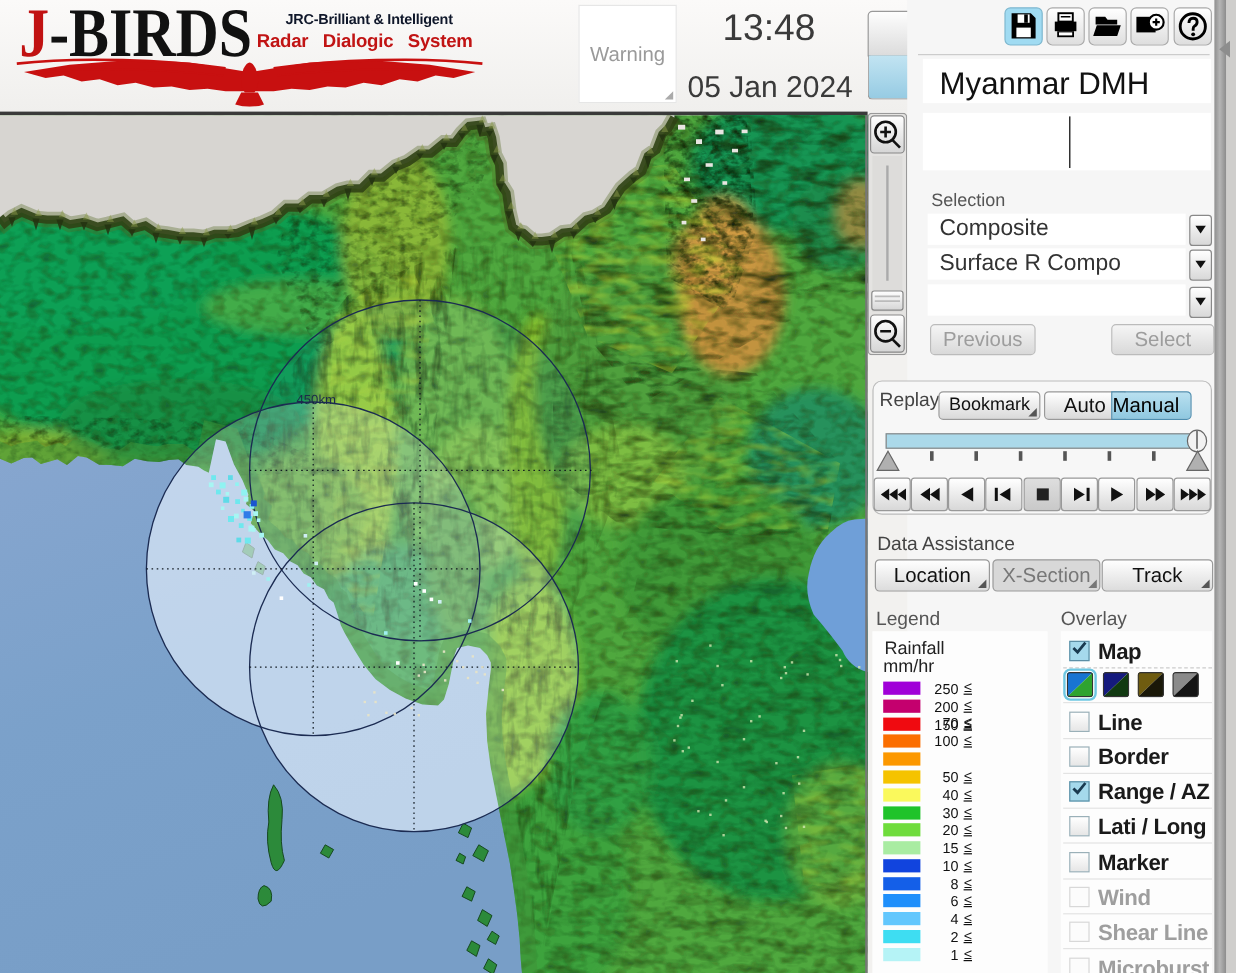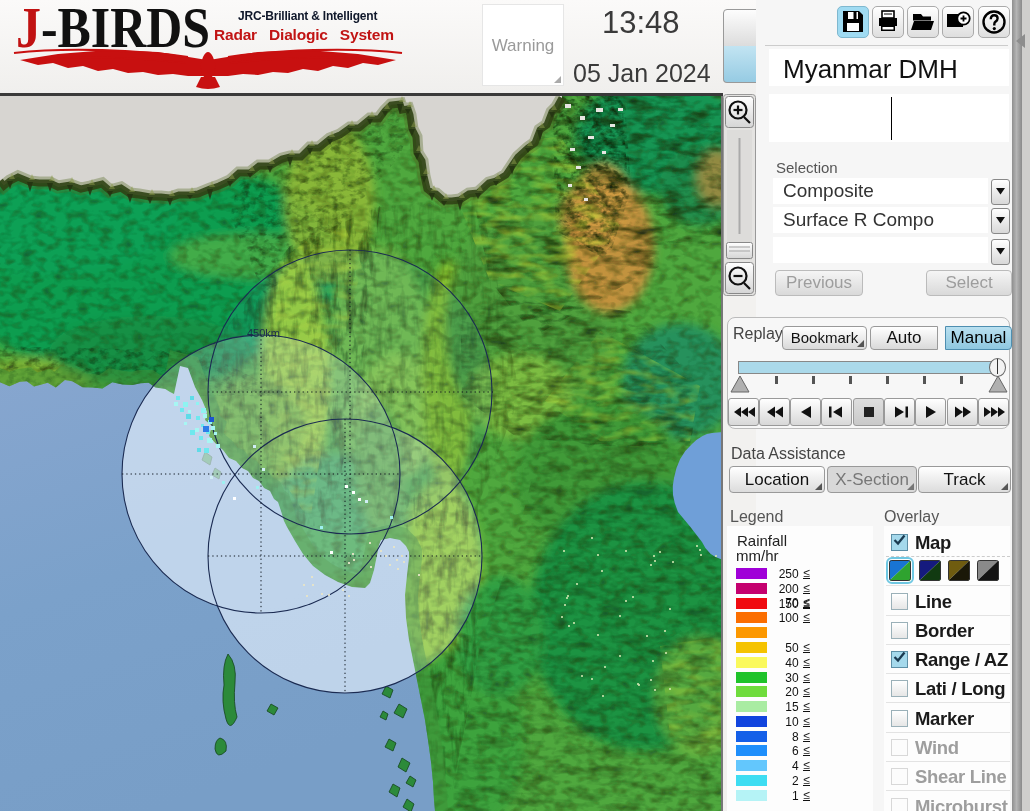--- a/index.html
+++ b/index.html
@@ -29,21 +29,21 @@
 .ddbtn{left:991px;width:17px;height:24px;background:linear-gradient(#fff,#d8d8d8);border:1px solid #888;border-radius:3px;}
 .ddbtn svg{display:block;margin:8px auto 0;}
 #prevbtn,#selbtn{height:24px;background:linear-gradient(#f5f5f5,#d9d9d9);border:1px solid #bbb;border-radius:4px;font-size:17px;color:#9d9d9d;text-align:center;line-height:24px;}
 #prevbtn{left:775px;top:270px;width:86px;}
 #selbtn{left:926px;top:270px;width:84px;}
 #replay{left:727px;top:317px;width:281px;height:110px;background:#f7f7f7;border:1px solid #bbb;border-radius:8px;}
 #replayLbl{left:733px;top:325px;font-size:16px;color:#444;}
 .btn3d{background:linear-gradient(#ffffff,#d9d9d9);border:1px solid #999;border-radius:4px;text-align:center;color:#111;}
 #bookmark{left:782px;top:326px;width:83px;height:22px;font-size:15px;line-height:22px;}
 #autobtn{left:870px;top:326px;width:66px;height:22px;font-size:17px;line-height:22px;border-radius:4px 0 0 4px;}
-#manualbtn{left:945px;top:326px;width:65px;height:22px;font-size:17px;line-height:22px;text-align:center;background:linear-gradient(#b9e0f0,#8fc8e0);border:1px solid #4e8eb0;border-radius:0 4px 4px 0;}
+#manualbtn{left:926px;top:326px;width:65px;height:22px;font-size:17px;line-height:22px;text-align:left;background:linear-gradient(#b9e0f0,#8fc8e0);border:1px solid #4e8eb0;border-radius:0 4px 4px 0;}
 #sliderbar{left:738px;top:361px;width:254px;height:11px;background:#abd9ea;border:1px solid #888;}
 #sliderhandle{left:989px;top:358px;width:15px;height:17px;border:1.5px solid #666;border-radius:50%;background:#f2f2f2;}
 #handleline{left:996.5px;top:359px;width:1.5px;height:15px;background:#333;}
 .tick{width:3px;height:8px;background:#555;top:376px;}
 #dataLbl{left:731px;top:445px;font-size:16px;color:#444;}
 .dabtn{top:466px;height:25px;background:linear-gradient(#ffffff,#dcdcdc);border:1px solid #999;border-radius:4px;font-size:17px;color:#111;text-align:center;line-height:25px;}
 #locbtn{left:729px;width:94px;}
 #xsecbtn{left:827px;width:88px;background:#d8d8d8;color:#777;}
 #trackbtn{left:918px;width:91px;}
 #legendLbl{left:730px;top:508px;font-size:16px;color:#555;}

